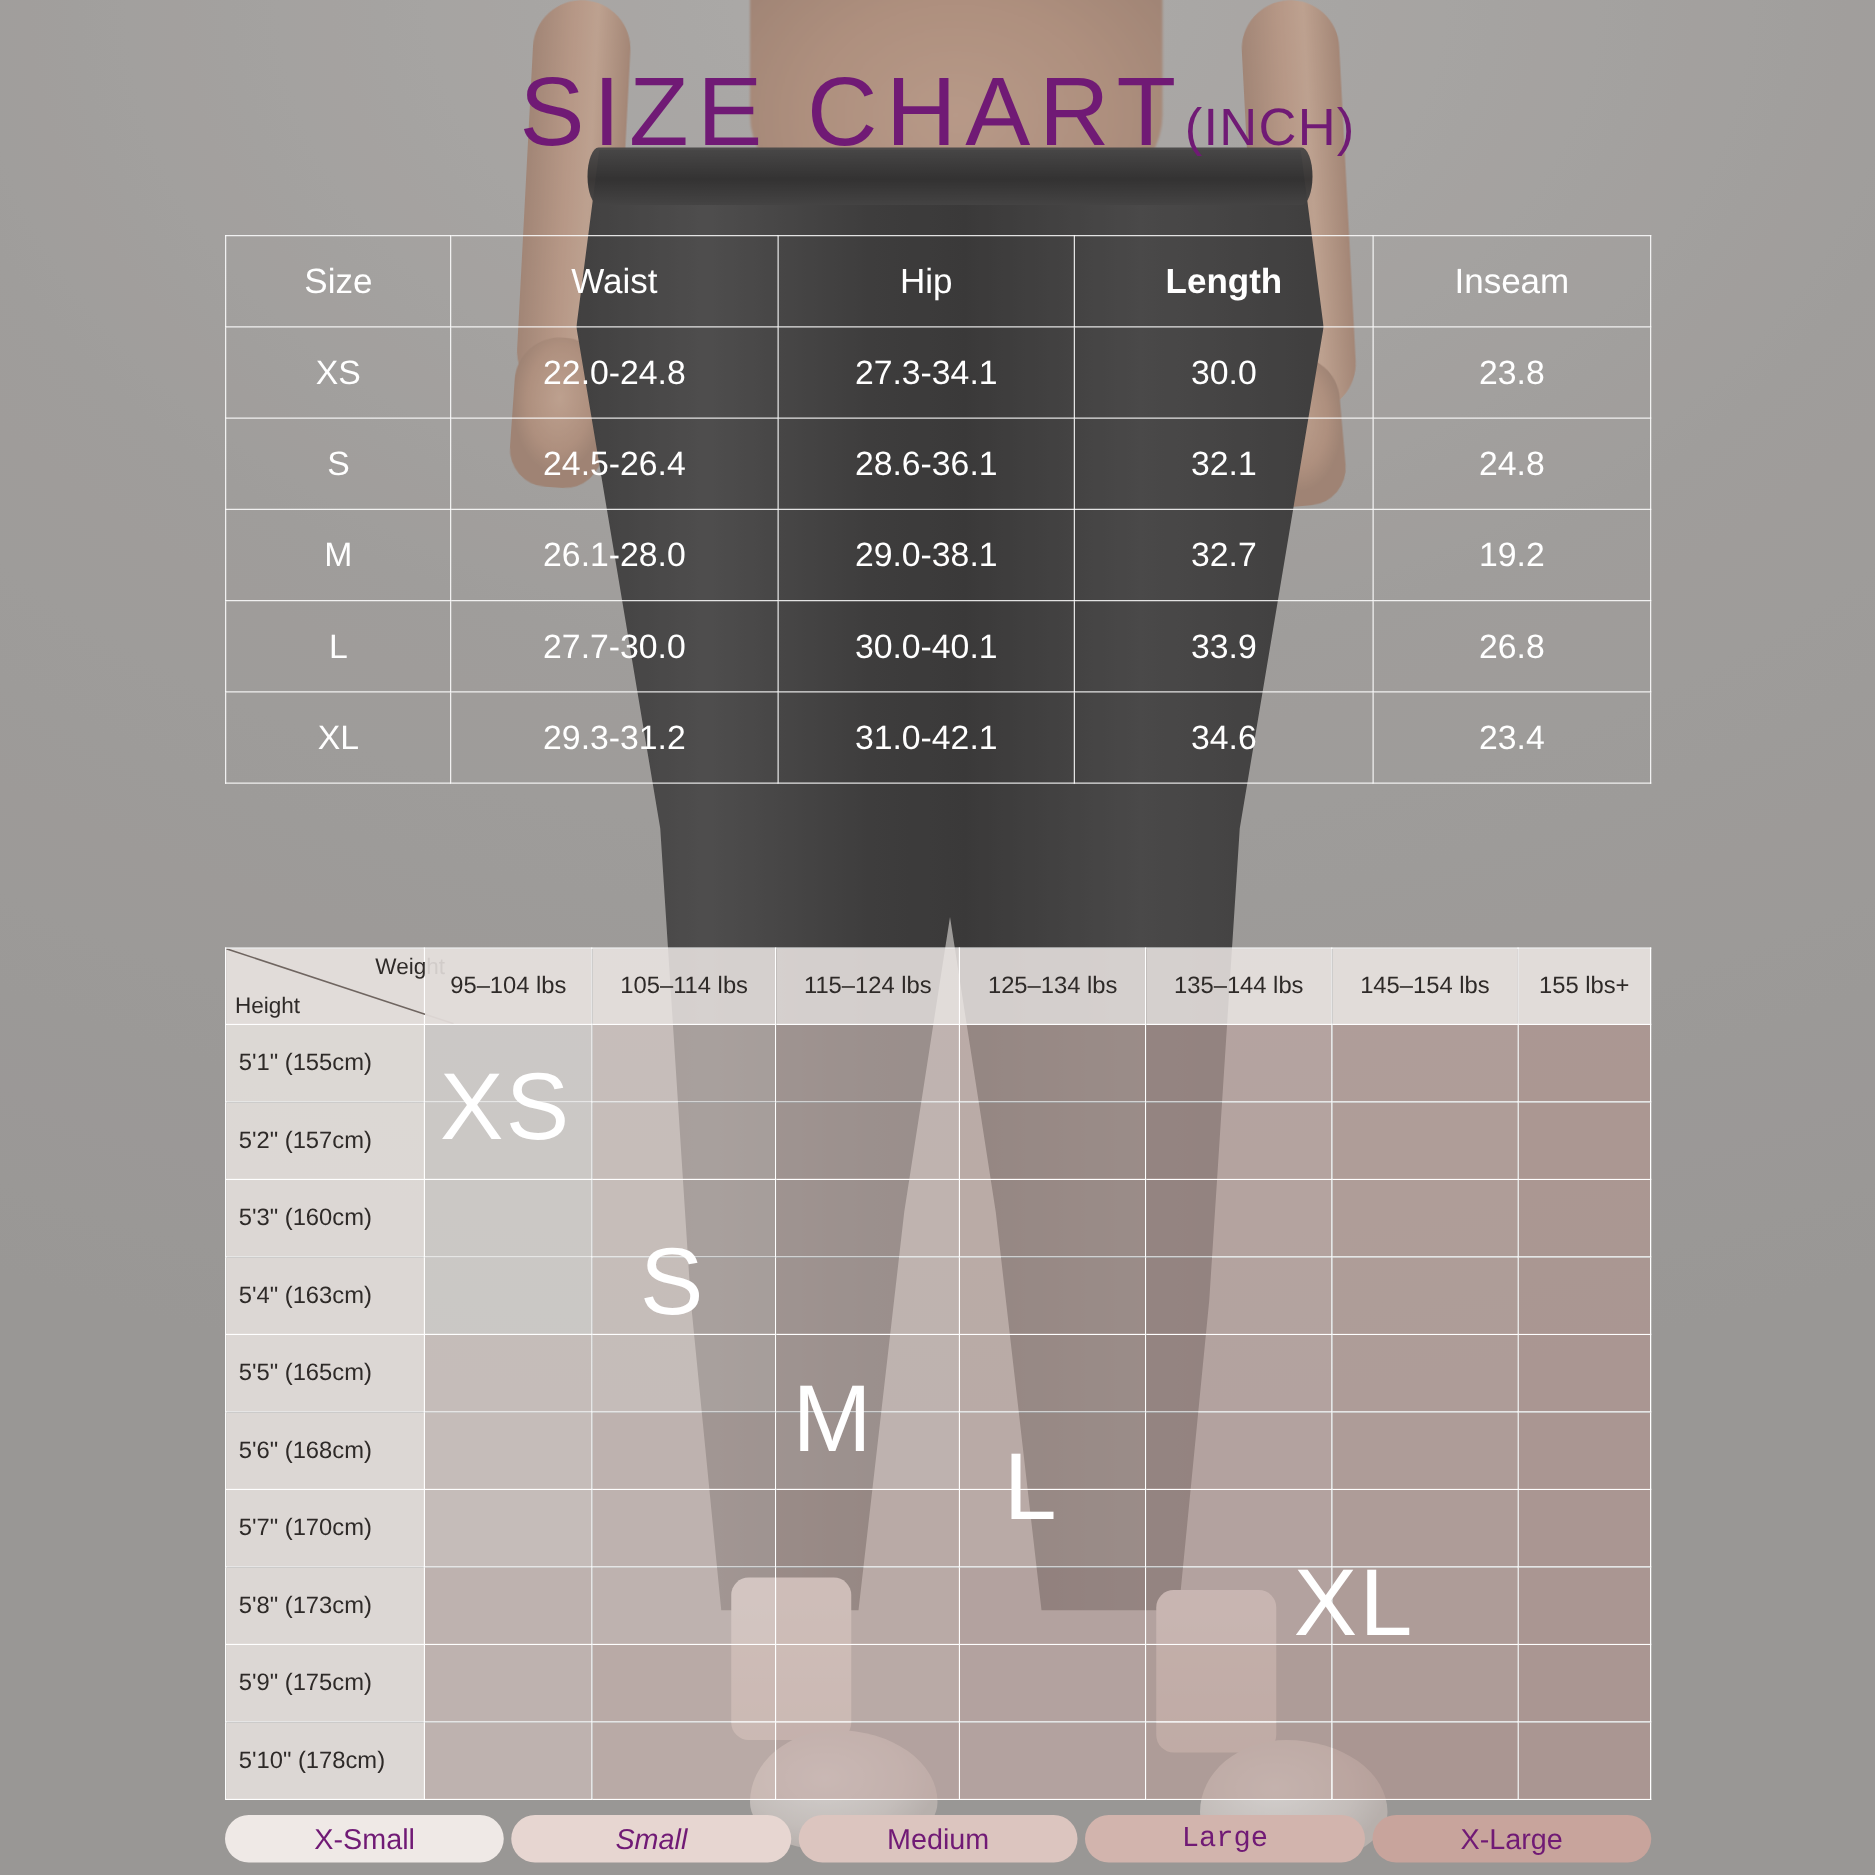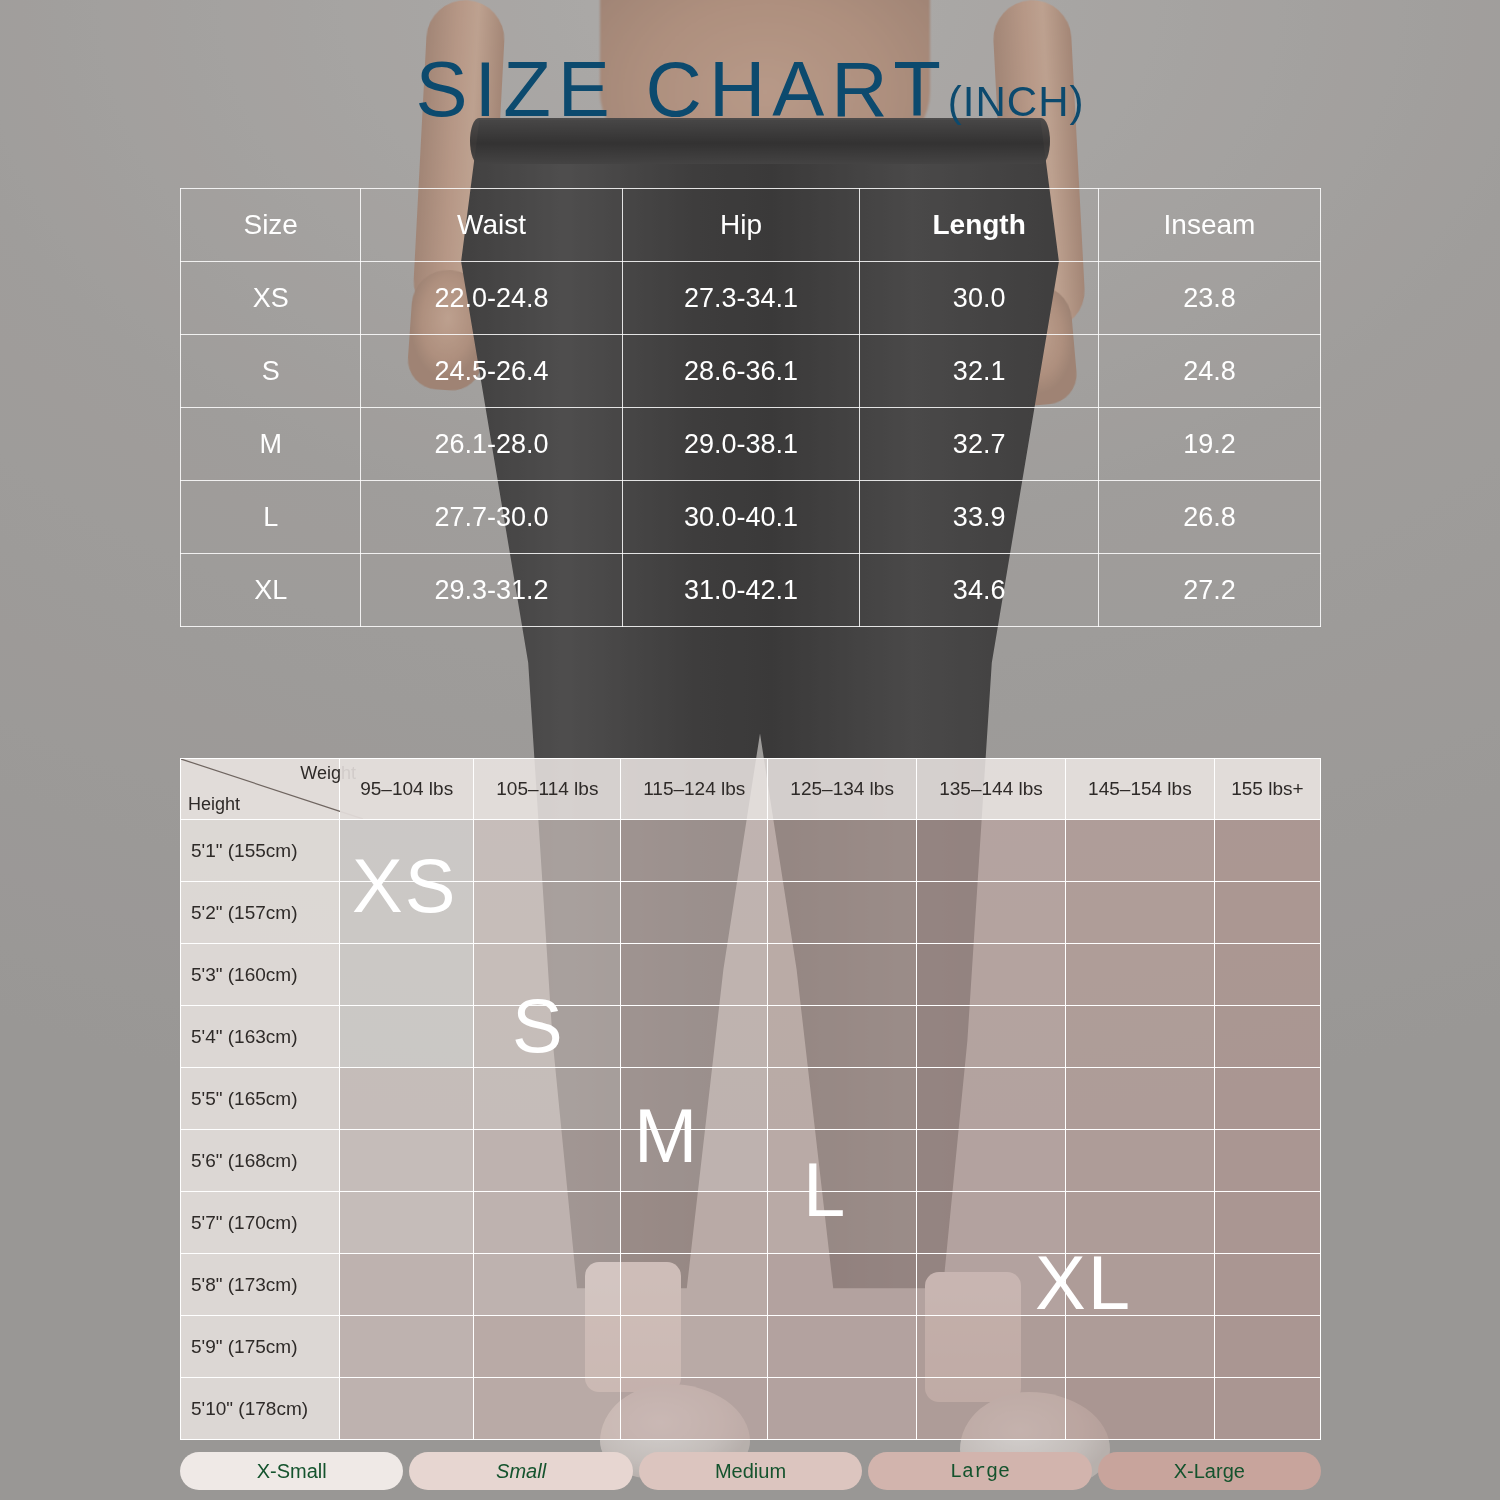--- a/index.html
+++ b/index.html
@@ -107,21 +107,21 @@
     position: absolute;
     inset: 0;
     background: rgba(150,148,146,0.34);
   }
 
   
   .title-wrap {
     position: absolute;
     left: 0; right: 0; top: 44px;
     text-align: center;
-    color: #0c4a6e;
+    color: #701a75;
     white-space: nowrap;
   }
   .title-main {
     font-size: 78px;
     letter-spacing: 7px;
     font-weight: 400;
   }
   .title-unit {
     font-size: 42px;
     letter-spacing: 1px;
@@ -242,22 +242,22 @@
     display: flex;
     gap: 6px;
   }
   .legend-item {
     flex: 1;
     height: 38px;
     border-radius: 19px;
     display: flex;
     align-items: center;
     justify-content: center;
-    font-size: 20px;
-    color: #14532d;
+    font-size: 23px;
+    color: #701a75;
   }
   .lg0 { background: #efe9e6; }
   .lg1 { background: #e7d6d1; font-style: italic; }
   .lg2 { background: #dcc5bf; }
   .lg3 { background: #d2b4ad; font-family: Liberation Mono, monospace; }
   .lg4 { background: #c8a49c; }
 </style>
 </head>
 <body>
 
@@ -320,21 +320,21 @@
         <td>27.7-30.0</td>
         <td>30.0-40.1</td>
         <td>33.9</td>
         <td>26.8</td>
       </tr>
       <tr>
         <td>XL</td>
         <td>29.3-31.2</td>
         <td>31.0-42.1</td>
         <td>34.6</td>
-        <td>27.2</td>
+        <td>23.4</td>
       </tr>
     </tbody>
   </table>
 
 
   <table class="matrix">
     <thead>
       <tr>
         <th class="corner">
           <div class="cinner">

